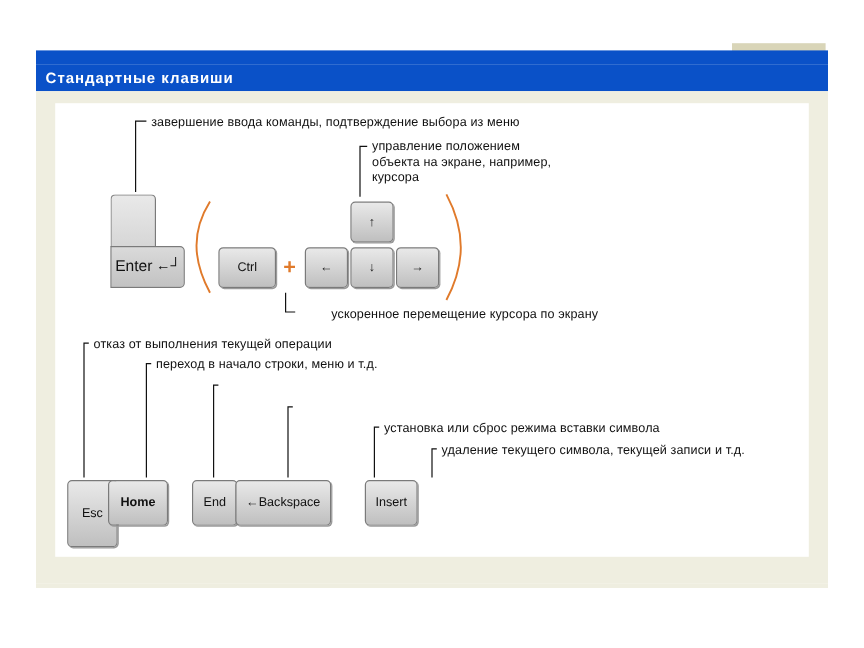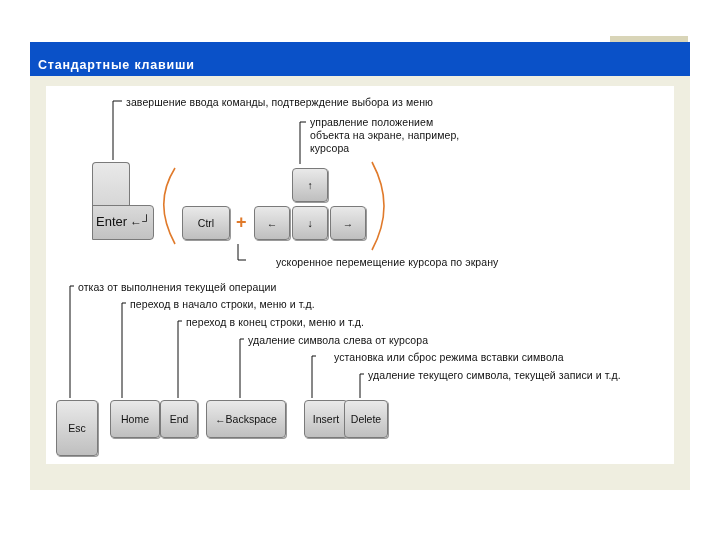--- a/index.html
+++ b/index.html
@@ -147,44 +147,44 @@
     color: #e07a2b;
     font-size: 18px;
     font-weight: bold;
   }
   .key-left   { left: 254px; top: 206px; width: 36px; height: 34px; }
   .key-down   { left: 292px; top: 206px; width: 36px; height: 34px; }
   .key-right  { left: 330px; top: 206px; width: 36px; height: 34px; }
   .key-up     { left: 292px; top: 168px; width: 36px; height: 34px; }
 
   .key-esc    { left: 56px;  top: 400px; width: 42px; height: 56px; }
-  .key-home   { left: 110px; top: 400px; width: 50px; height: 38px; }
+  .key-home   { left: 90px; top: 400px; width: 50px; height: 38px; font-weight: bold; }
   .key-end    { left: 160px; top: 400px; width: 38px; height: 38px; text-align: center; }
-  .key-backspace { left: 206px; top: 400px; width: 80px; height: 38px; }
+  .key-backspace { left: 196px; top: 400px; width: 80px; height: 38px; }
   .key-insert { left: 294px; top: 400px; width: 44px; height: 38px; margin-left: 10px; }
   .key-delete { left: 344px; top: 400px; width: 44px; height: 38px; }
 
   
   .callout {
     position: absolute;
     font-size: 10.5px;
     color: #111;
     white-space: pre;
     line-height: 13px;
     font-family: "Liberation Sans", sans-serif;
     letter-spacing: 0.1px;
   }
   .t-enter   { left: 126px; top: 96px; }
   .t-arrows  { left: 310px; top: 116px; }
   .t-speed   { left: 250px; top: 256px; margin-left: 26px; }
   .t-esc     { left: 78px;  top: 281px; }
   .t-home    { left: 130px; top: 298px; }
   .t-end     { left: 186px; top: 316px; }
   .t-backsp  { left: 248px; top: 334px; }
-  .t-insert  { left: 320px; top: 351px; margin-left: 14px; }
+  .t-insert  { left: 320px; top: 351px; }
   .t-delete  { left: 368px; top: 369px; text-align: center; }
 
   svg.overlay {
     position: absolute;
     left: 0; top: 0;
     width: 720px;
     height: 540px;
     pointer-events: none;
   }
 </style>
@@ -223,22 +223,20 @@
     <polyline points="364,374 360,374 360,398" fill="none" stroke="#111" stroke-width="1"></polyline>
   </svg>
 
   <div class="callout t-arrows">управление положением
 объекта на экране, например,
 курсора</div>
   <div class="callout t-enter">завершение ввода команды, подтверждение выбора из меню</div>
   <div class="callout t-speed">ускоренное перемещение курсора по экрану</div>
   <div class="callout t-esc">отказ от выполнения текущей операции</div>
   <div class="callout t-home">переход в начало строки, меню и т.д.</div>
-  <div class="callout t-end">переход в конец строки, меню и т.д.</div>
-  <div class="callout t-backsp">удаление символа слева от курсора</div>
   <div class="callout t-insert">установка или сброс режима вставки символа</div>
   <div class="callout t-delete">удаление текущего символа, текущей записи и т.д.</div>
 
   <div class="key-enter">
     <div class="top-part"></div>
     <div class="bottom-part"></div>
     <span class="lbl">Enter</span>
     <span class="arrow-ret">←┘</span>
   </div>
 
@@ -247,15 +245,14 @@
   <div class="key key-up">↑</div>
   <div class="key key-left">←</div>
   <div class="key key-down">↓</div>
   <div class="key key-right">→</div>
 
   <div class="key key-esc">Esc</div>
   <div class="key key-home">Home</div>
   <div class="key key-end">End</div>
   <div class="key key-backspace">←Backspace</div>
   <div class="key key-insert">Insert</div>
-  <div class="key key-delete">Delete</div>
 
 </div>
 
 </body></html>

